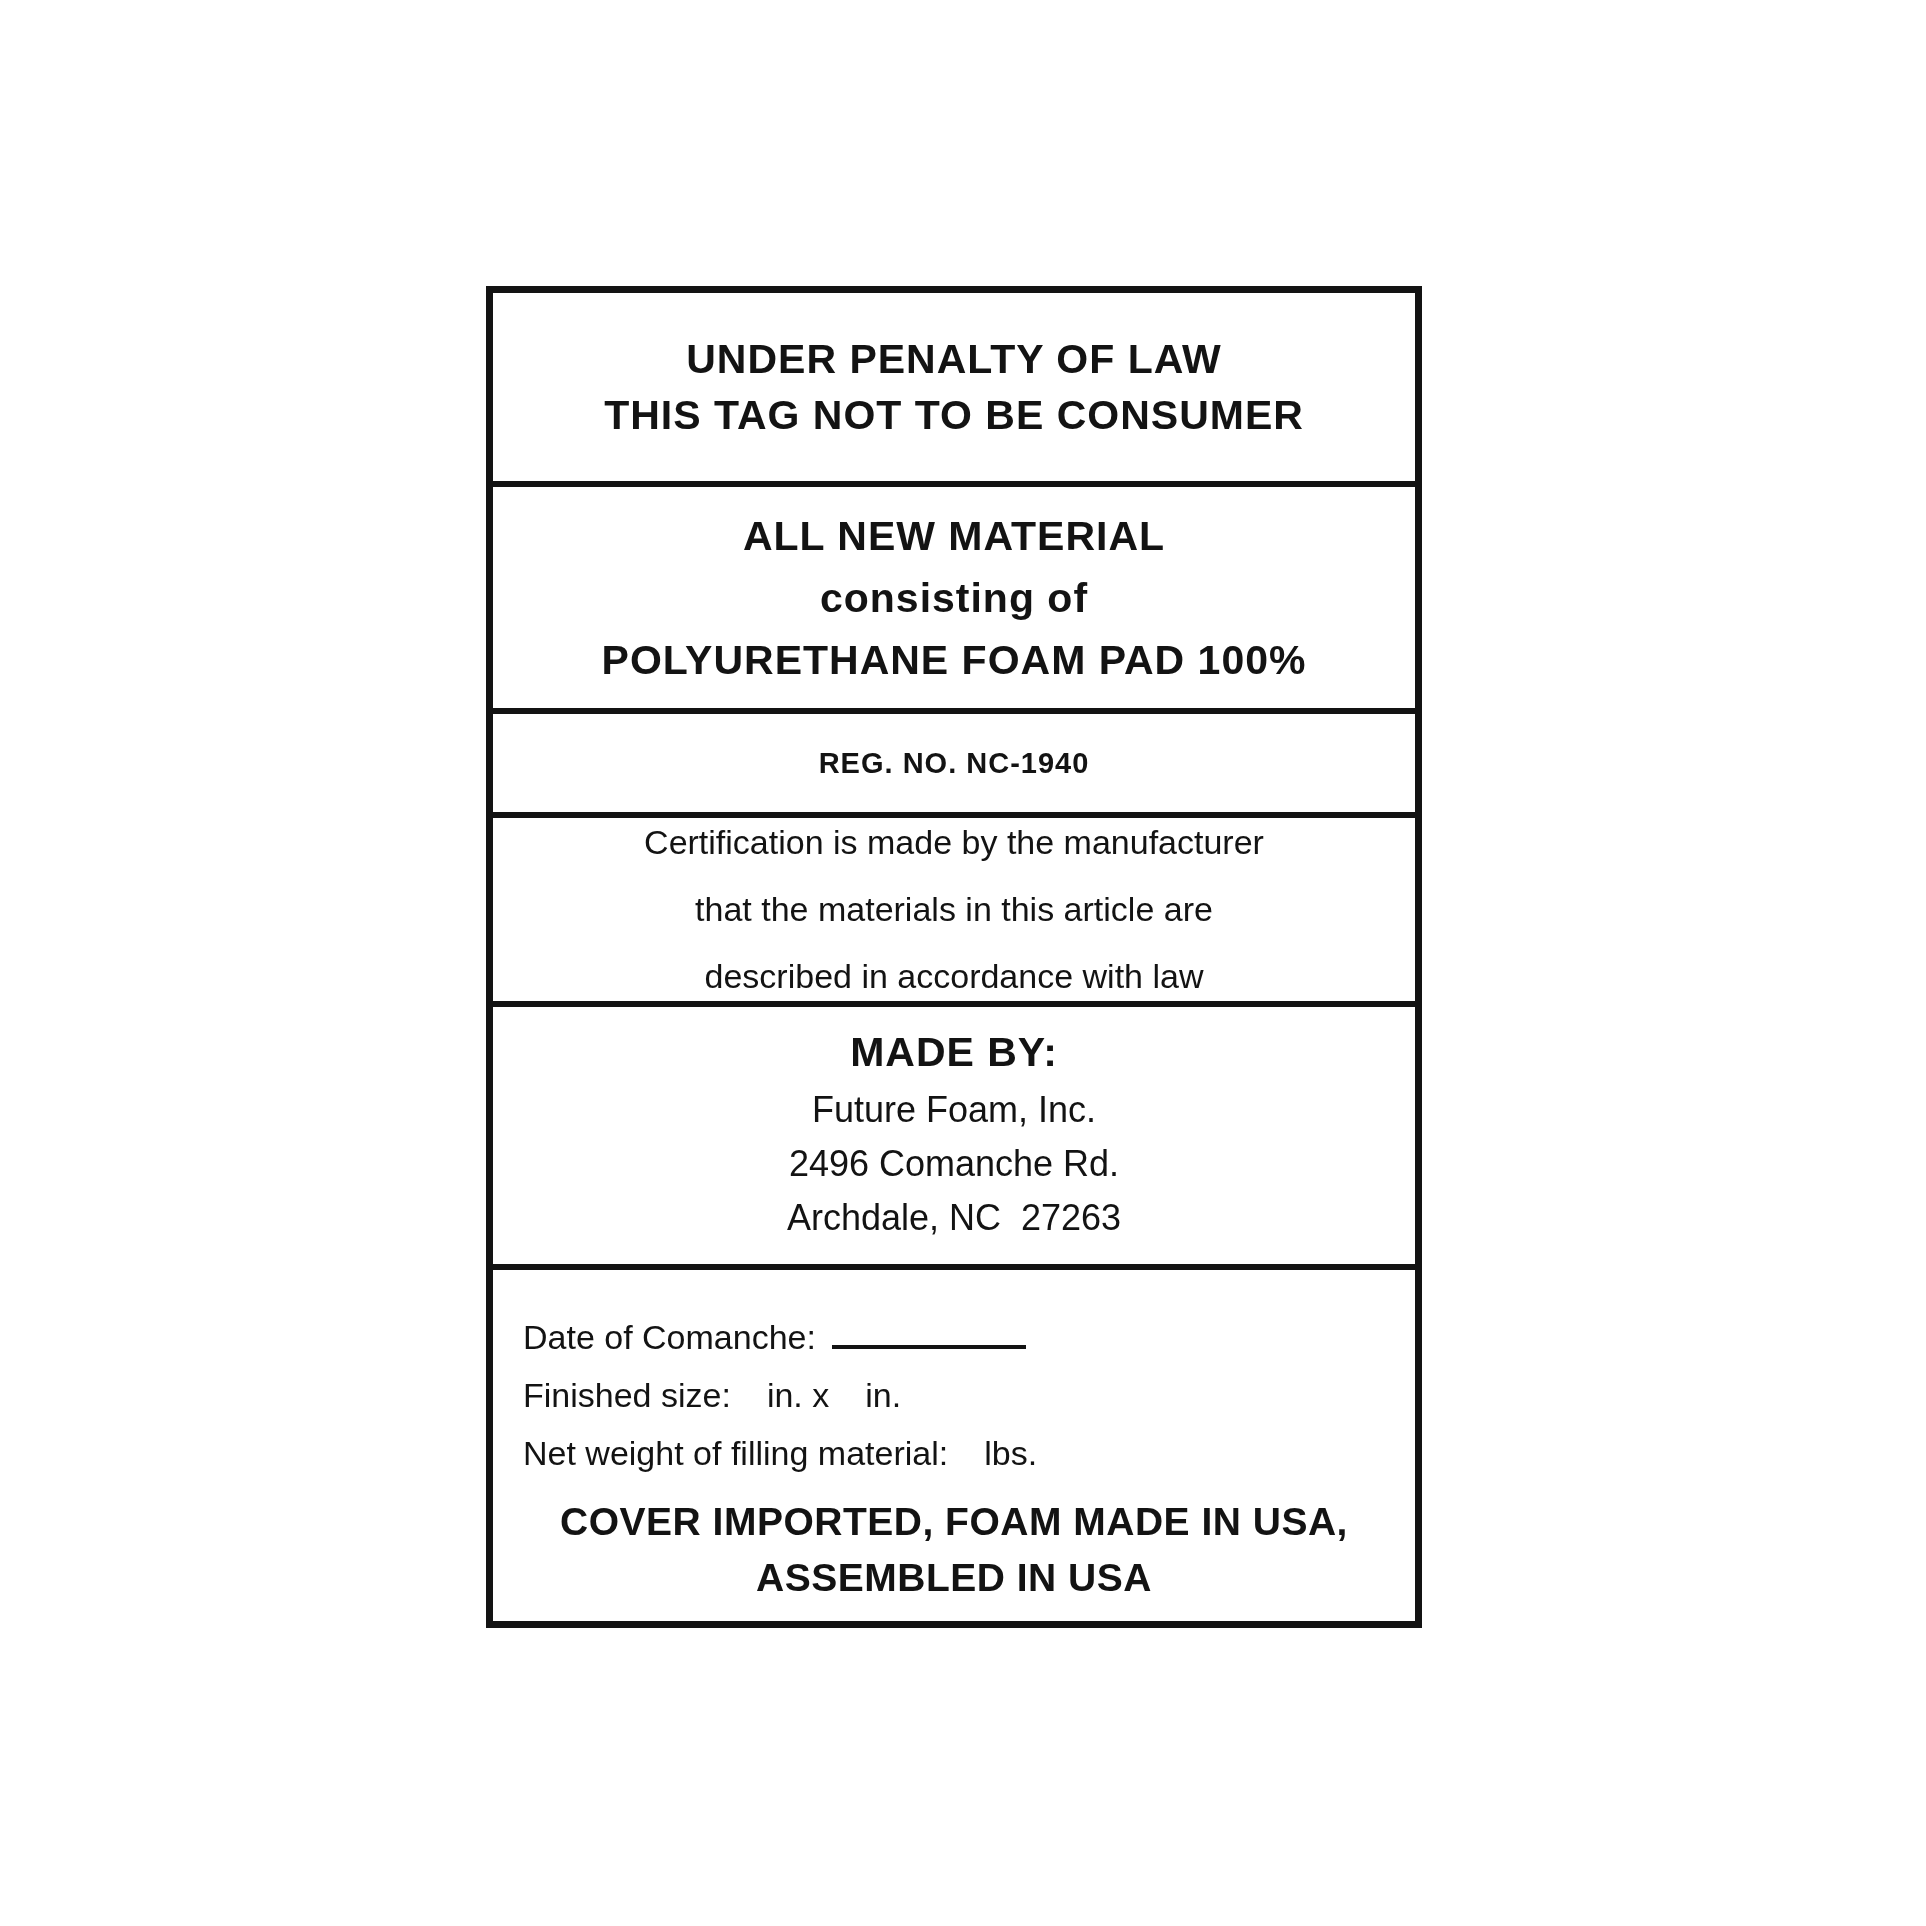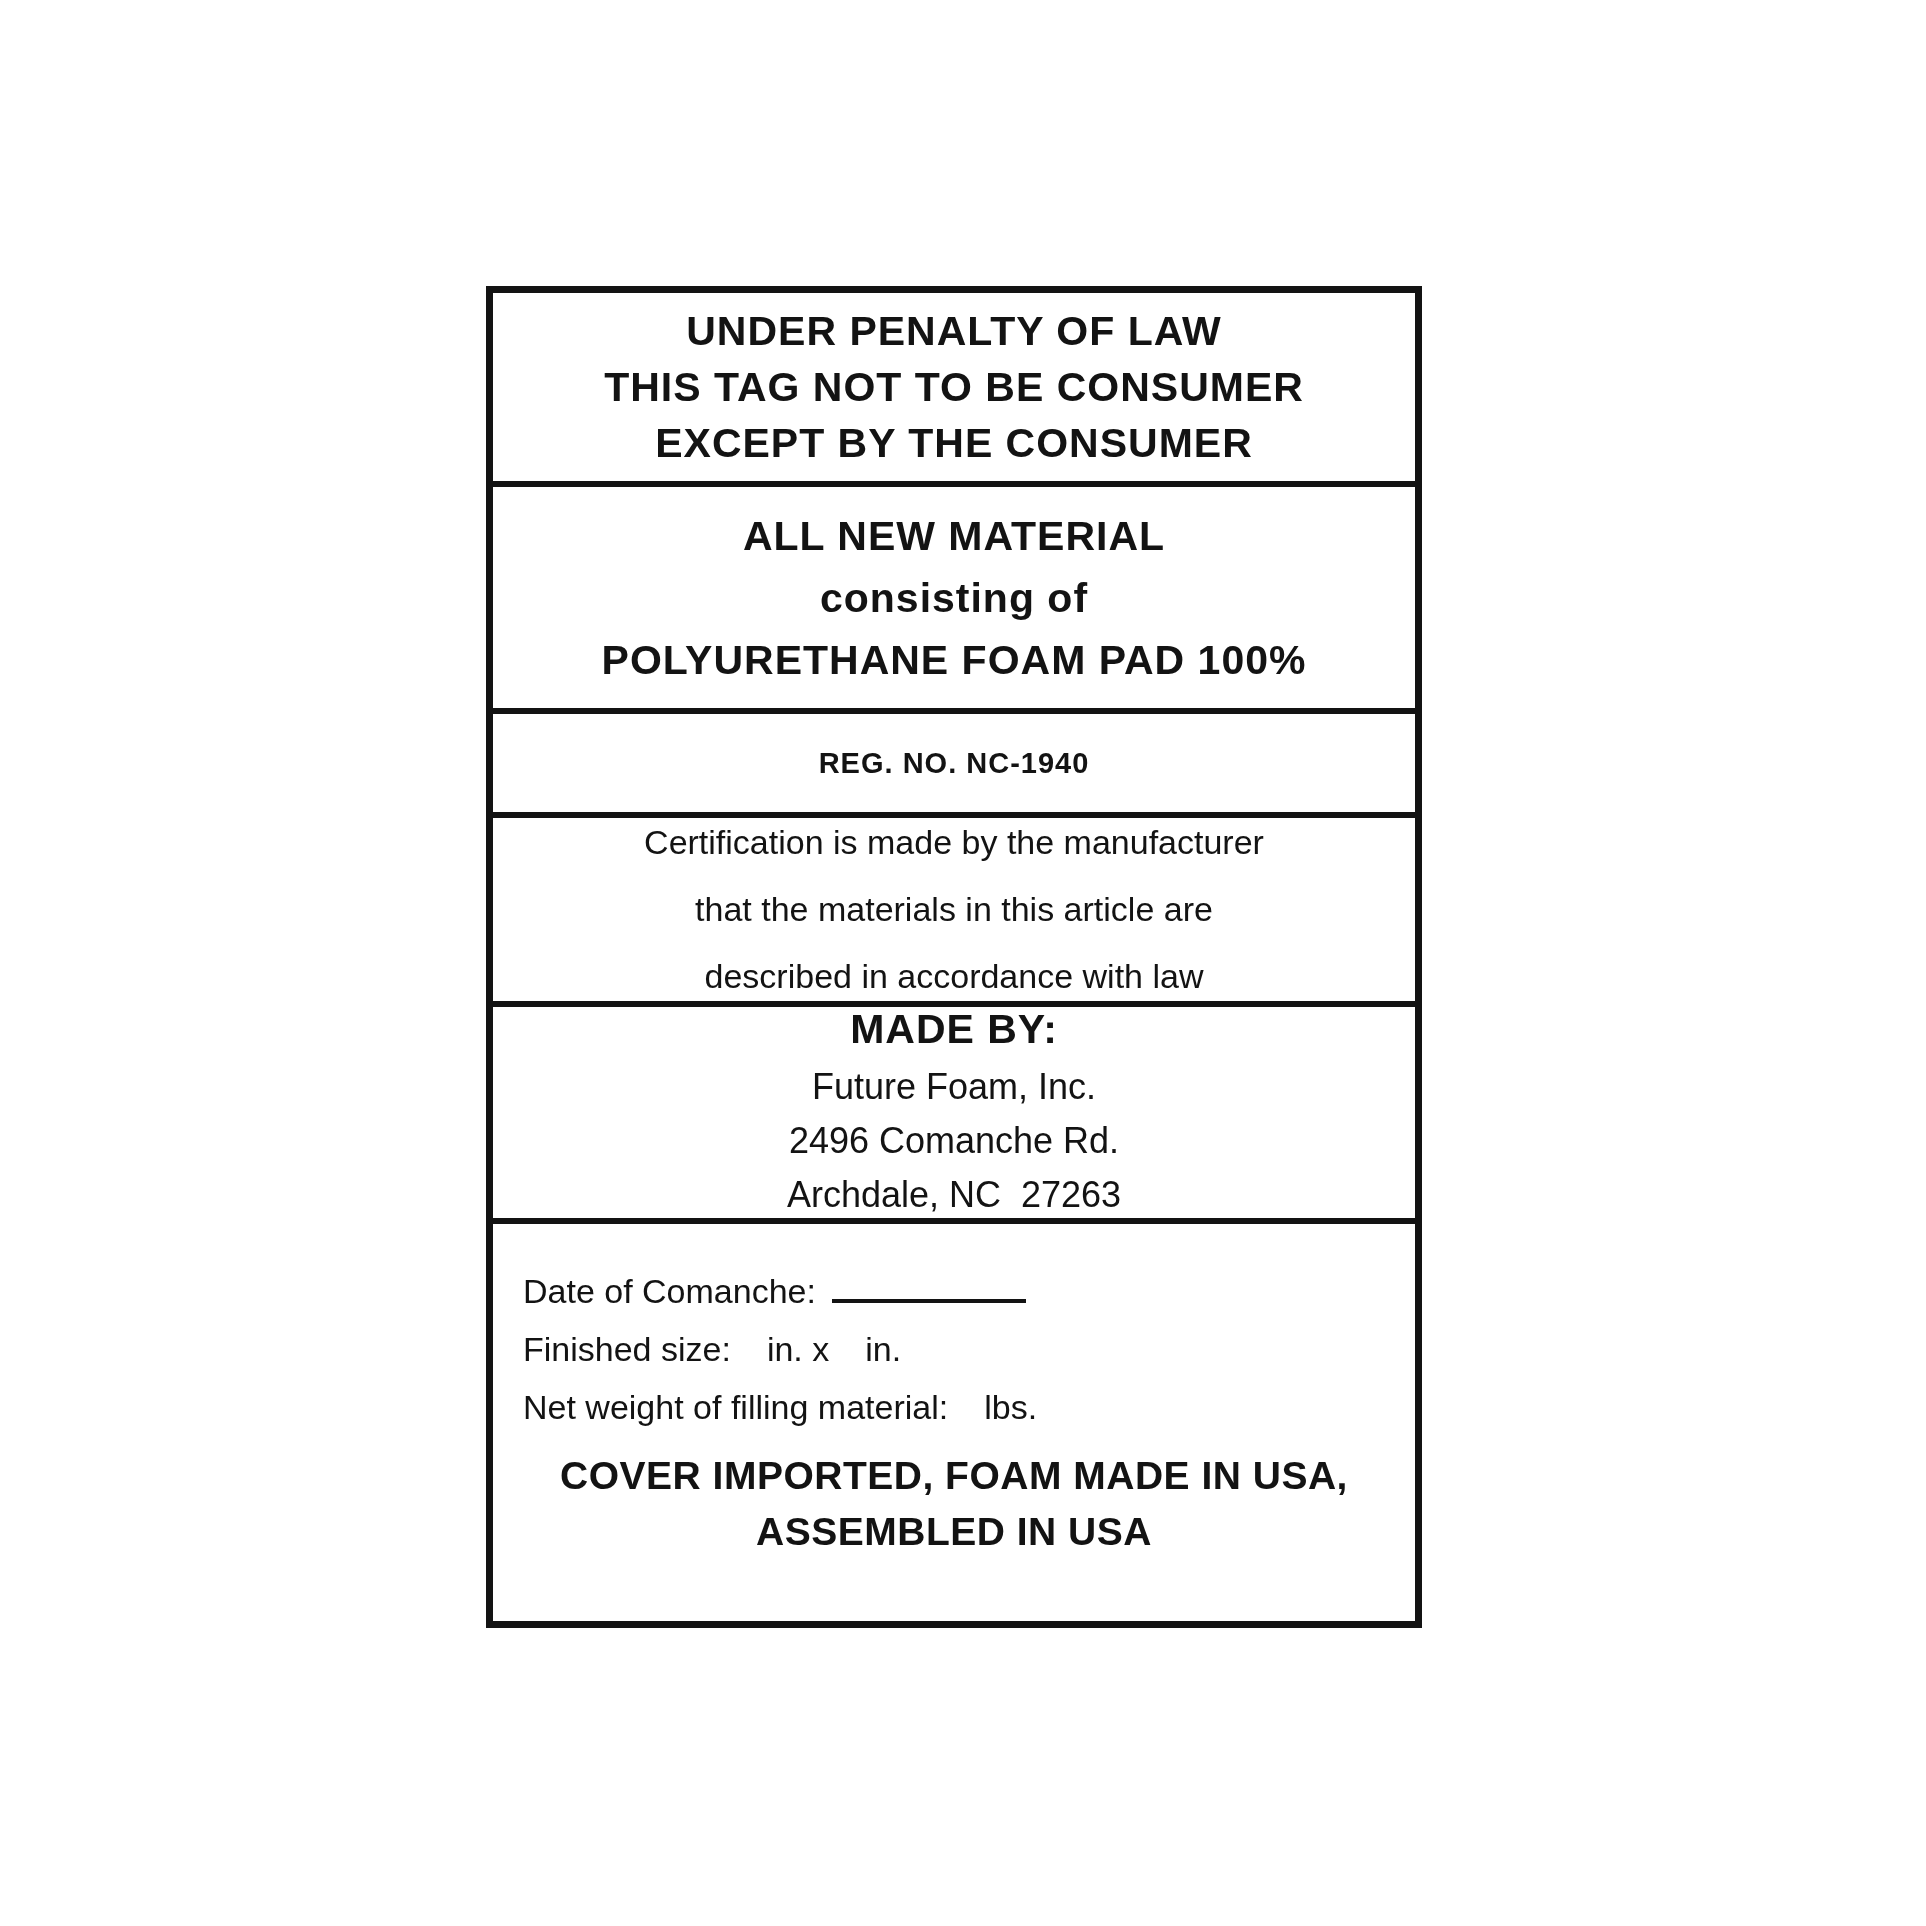--- a/index.html
+++ b/index.html
@@ -59,21 +59,21 @@
     letter-spacing: 1px;
   }
 
   .sec-cert { height: 189px; gap: 20px; }
   .sec-cert .ln {
     font-weight: 400;
     font-size: 34px;
     line-height: 47px;
   }
 
-  .sec-madeby { height: 217px; }
+  .sec-madeby { height: 263px; }
   .sec-madeby .heading {
     font-weight: 700;
     font-size: 41px;
     line-height: 53px;
     margin-bottom: 4px;
     letter-spacing: 1px;
   }
   .sec-madeby .ln {
     font-weight: 400;
     font-size: 36px;
@@ -115,21 +115,20 @@
 </style>
 </head>
 <body>
 
 <div class="page">
   <div class="law-label">
 
     <div class="section sec-penalty">
       <div class="ln">UNDER PENALTY OF LAW</div>
       <div class="ln">THIS TAG NOT TO BE CONSUMER</div>
-      <div class="ln">EXCEPT BY THE CONSUMER</div>
     </div>
 
     <div class="section sec-material">
       <div class="ln">ALL NEW MATERIAL</div>
       <div class="ln">consisting of</div>
       <div class="ln">POLYURETHANE FOAM PAD 100%</div>
     </div>
 
     <div class="section sec-reg">
       <div class="ln">REG. NO. NC-1940</div>

